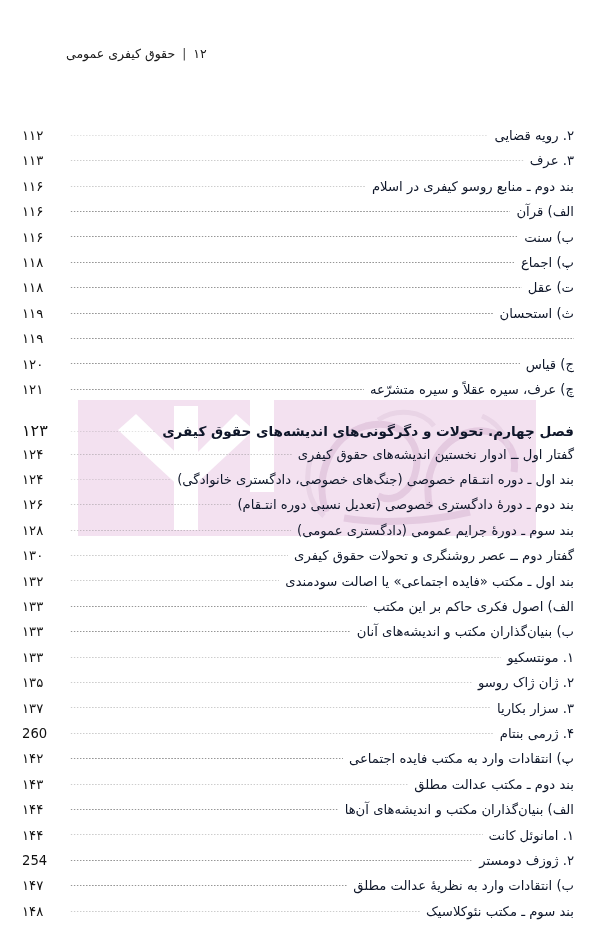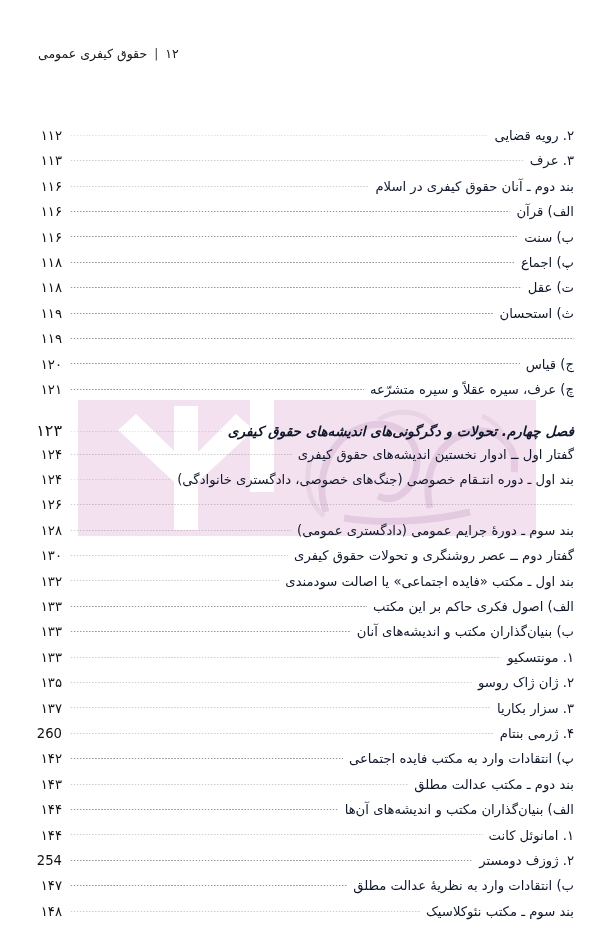--- a/index.html
+++ b/index.html
@@ -40,21 +40,21 @@
     flex-direction: row;
     align-items: baseline;
     gap: 6px;
     font-size: 12.5px;
     color: #1a1a1a;
     letter-spacing: 0.1px;
     white-space: nowrap;
   }
   .rh-folio { font-size: 12.5px; }
   .rh-sep { color: #3a3a3a; font-size: 12px; padding: 0 1px; }
-  .rh-title { font-size: 12.5px; }
+  .rh-title { font-size: 12.5px; margin-left: 28px; }
 
   
   .watermark {
     position: absolute;
     left: 78px;
     top: 400px;
     width: 458px;
     height: 136px;
     overflow: hidden;
     pointer-events: none;
@@ -91,21 +91,20 @@
     flex: 0 0 auto;
     font-size: 13.2px;
     line-height: 1.1;
     white-space: nowrap;
     color: #0f172a;
     padding-left: 6px;
   }
   .toc-row.bold .toc-label {
     font-weight: bold;
     font-size: 13.6px;
-    font-style: italic;
   }
 
   .toc-leader {
     flex: 1 1 auto;
     position: relative;
     height: 1em;
     min-width: 10px;
     overflow: hidden;
   }
   .toc-leader::after {
@@ -119,21 +118,21 @@
     background-size: 3.05px 1px;
     background-repeat: repeat-x;
     opacity: 0.72;
   }
   .toc-row.faint .toc-leader::after { opacity: 0.34; }
   .toc-row.vfaint .toc-leader::after { opacity: 0.2; }
 
   .toc-page {
     flex: 0 0 auto;
     width: 40px;
-    text-align: right;
+    text-align: left;
     font-size: 13.2px;
     color: #101010;
     padding-right: 8px;
     direction: rtl;
     unicode-bidi: isolate;
     margin-top: 40px;
   }
   .toc-row.bold .toc-page {
     font-weight: normal;
     font-size: 16px;
@@ -182,21 +181,21 @@
         <span class="toc-label">۲. رویه قضایی</span>
         <span class="toc-leader"></span>
         <span class="toc-page">۱۱۲</span>
       </div>
       <div class="toc-row faint">
         <span class="toc-label">۳. عرف</span>
         <span class="toc-leader"></span>
         <span class="toc-page">۱۱۳</span>
       </div>
       <div class="toc-row faint">
-        <span class="toc-label">بند دوم ـ آنان حقوق کیفری در اسلام</span>
+        <span class="toc-label">بند دوم ـ منابع روسو کیفری در اسلام</span>
         <span class="toc-leader"></span>
         <span class="toc-page">۱۱۶</span>
       </div>
       <div class="toc-row">
         <span class="toc-label">الف) قرآن</span>
         <span class="toc-leader"></span>
         <span class="toc-page">۱۱۶</span>
       </div>
       <div class="toc-row">
         <span class="toc-label">ب) سنت</span>
@@ -241,20 +240,21 @@
         <span class="toc-label">گفتار اول ــ ادوار نخستین اندیشه‌های حقوق کیفری</span>
         <span class="toc-leader"></span>
         <span class="toc-page">۱۲۴</span>
       </div>
       <div class="toc-row vfaint">
         <span class="toc-label">بند اول ـ دوره انتـقام خصوصی (جنگ‌های خصوصی، دادگستری خانوادگی)</span>
         <span class="toc-leader"></span>
         <span class="toc-page">۱۲۴</span>
       </div>
       <div class="toc-row faint">
+        <span class="toc-label">بند دوم ـ دورهٔ دادگستری خصوصی (تعدیل نسبی دوره انتـقام)</span>
         <span class="toc-leader"></span>
         <span class="toc-page">۱۲۶</span>
       </div>
       <div class="toc-row faint">
         <span class="toc-label">بند سوم ـ دورهٔ جرایم عمومی (دادگستری عمومی)</span>
         <span class="toc-leader"></span>
         <span class="toc-page">۱۲۸</span>
       </div>
       <div class="toc-row faint">
         <span class="toc-label">گفتار دوم ــ عصر روشنگری و تحولات حقوق کیفری</span>

